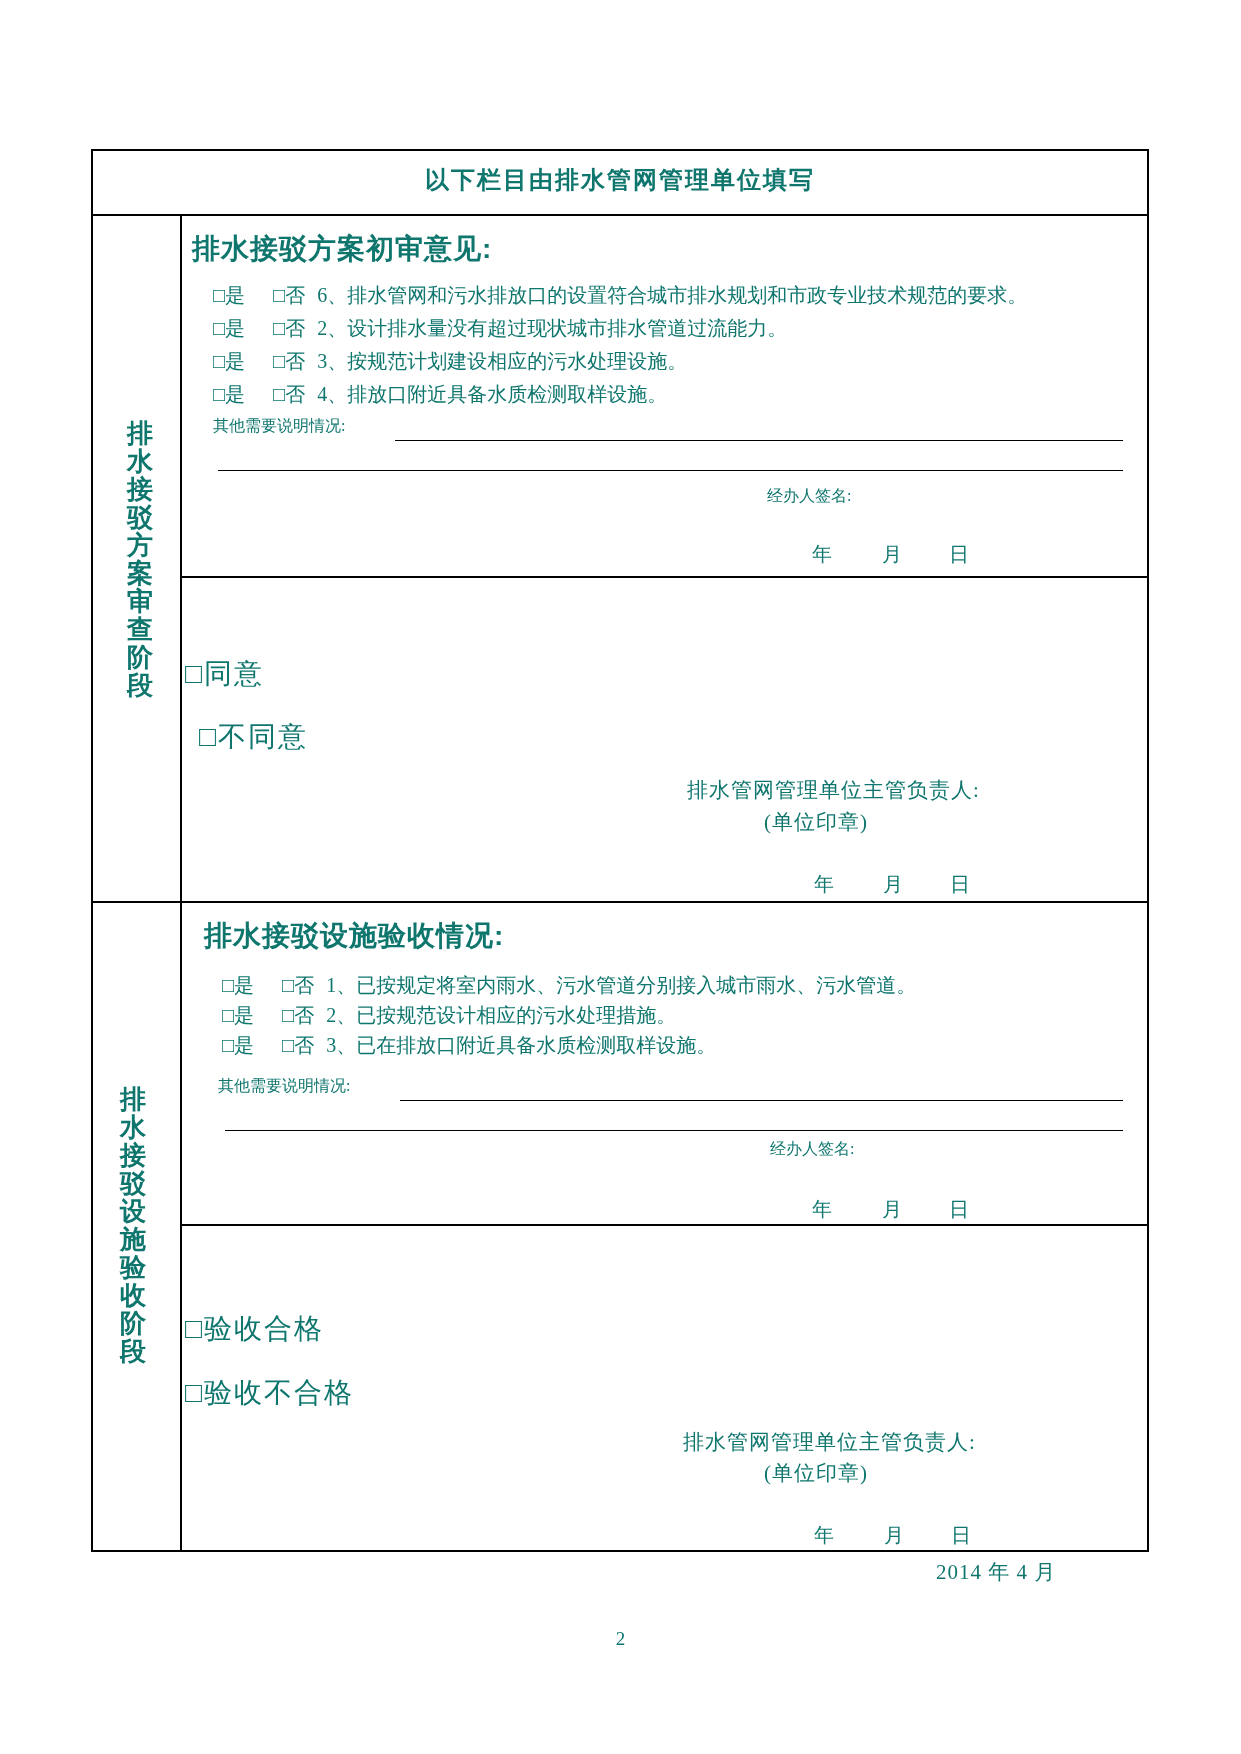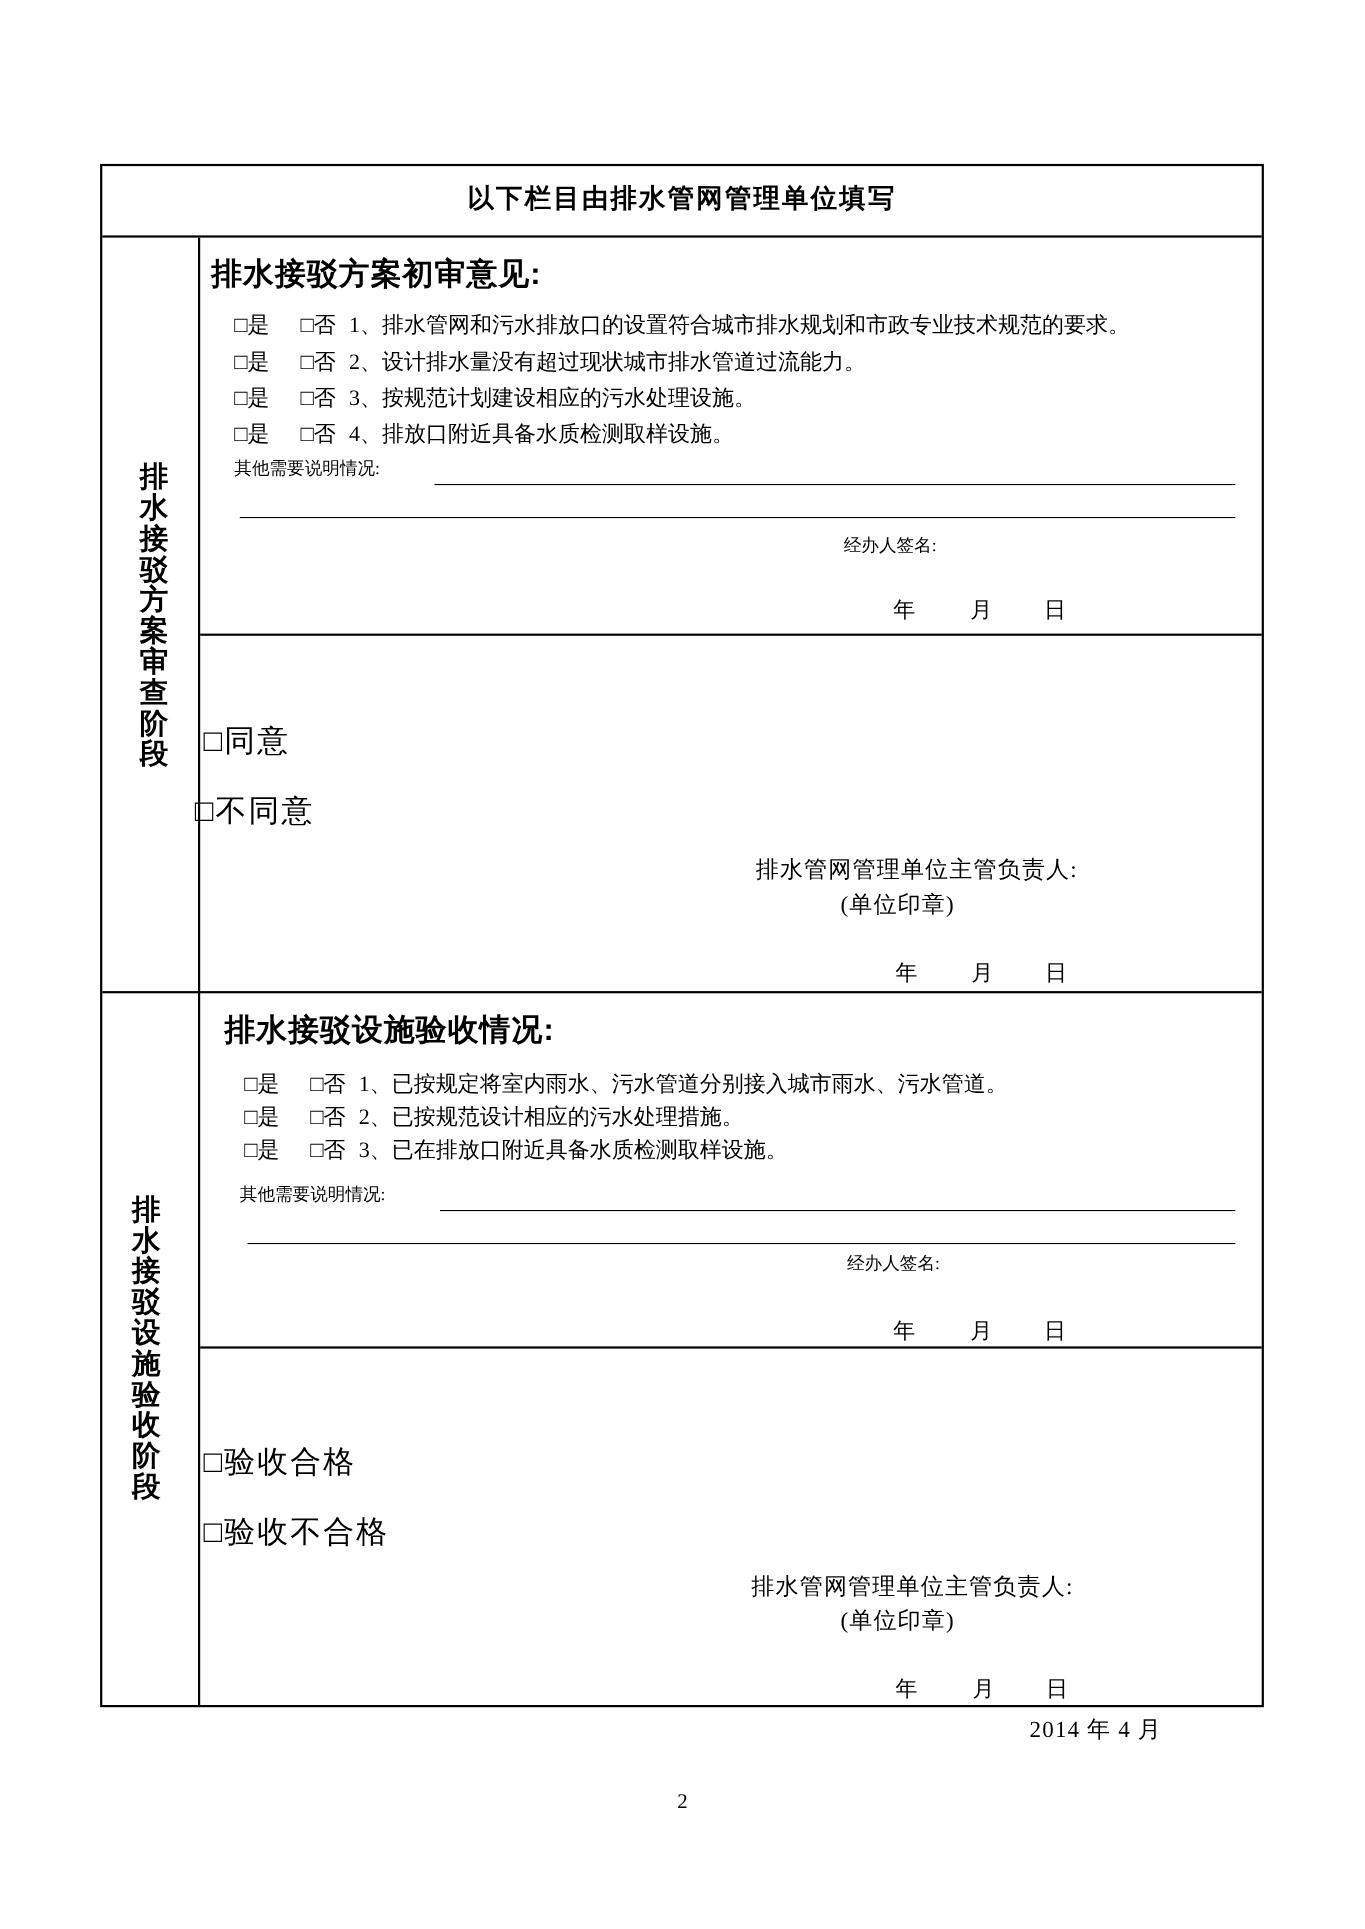--- a/index.html
+++ b/index.html
@@ -1,19 +1,19 @@
 <!DOCTYPE html>
 <html><head>
 <meta charset="utf-8">
 <style>
   * { margin:0; padding:0; box-sizing:border-box; }
   html,body { background:#ffffff; }
   .page {
     position:relative; width:1241px; height:1754px; background:#ffffff;
-    color:#000000; font-family:"Liberation Serif", serif; overflow:hidden;
+    color:#0f766e; font-family:"Liberation Serif", serif; overflow:hidden;
   }
   .abs { position:absolute; }
   .ln { position:absolute; background:#000; }
   .serif { font-family:"Liberation Serif", serif; }
   .hei { font-family:"Liberation Sans", sans-serif; font-weight:bold; }
   .title { font-size:28px; letter-spacing:1px; white-space:nowrap; }
   .hdr { font-size:24px; letter-spacing:2px; text-align:center; }
   .stub {
     width:34px; font-size:26px; line-height:28px; text-align:right;
     word-break:break-all; letter-spacing:0;
@@ -42,21 +42,21 @@
 
   <div class="abs hei hdr" style="left:91px; top:164px; width:1058px;">以下栏目由排水管网管理单位填写</div>
 
   <div class="abs hei stub" style="left:119px; top:419px; height:280px;">排水接驳方案审查阶段</div>
 
   <div class="abs hei title" style="left:192px; top:230px;">排水接驳方案初审意见:</div>
 
   <div class="abs item" style="left:213px; top:282px;">
     <span class="cb-yes">□是</span>
     <span class="cb-no">□否</span>
-    <span>1、排水管网和污水排放口的设置符合城市排水规划和市政专业技术规范的要求。</span>
+    <span>6、排水管网和污水排放口的设置符合城市排水规划和市政专业技术规范的要求。</span>
   </div>
   <div class="abs item" style="left:213px; top:315px;">
     <span class="cb-yes">□是</span>
     <span class="cb-no">□否</span>
     <span>2、设计排水量没有超过现状城市排水管道过流能力。</span>
   </div>
   <div class="abs item" style="left:213px; top:348px;">
     <span class="cb-yes">□是</span>
     <span class="cb-no">□否</span>
     <span>3、按规范计划建设相应的污水处理设施。</span>
@@ -72,21 +72,21 @@
   <div class="ln" style="left:218px; top:470px; width:905px; height:1px;"></div>
 
   <div class="abs lbl20" style="left:767px; top:486px;">经办人签名:</div>
 
   <span class="abs ymd" style="left:812px; top:541px;">年</span>
   <span class="abs ymd" style="left:882px; top:541px;">月</span>
   <span class="abs ymd" style="left:949px; top:541px;">日</span>
 
 
   <div class="abs opt" style="left:185px; top:655px;">□同意</div>
-  <div class="abs opt" style="left:177px; top:718px;">□不同意</div>
+  <div class="abs opt" style="left:199px; top:718px;">□不同意</div>
 
   <div class="abs lbl21" style="left:687px; top:776px;">排水管网管理单位主管负责人:</div>
   <div class="abs lbl21" style="left:764px; top:808px;">(单位印章)</div>
 
   <span class="abs ymd" style="left:814px; top:871px;">年</span>
   <span class="abs ymd" style="left:883px; top:871px;">月</span>
   <span class="abs ymd" style="left:950px; top:871px;">日</span>
 
   <div class="abs hei stub" style="left:112px; top:1085px; height:280px;">排水接驳设施验收阶段</div>
 

